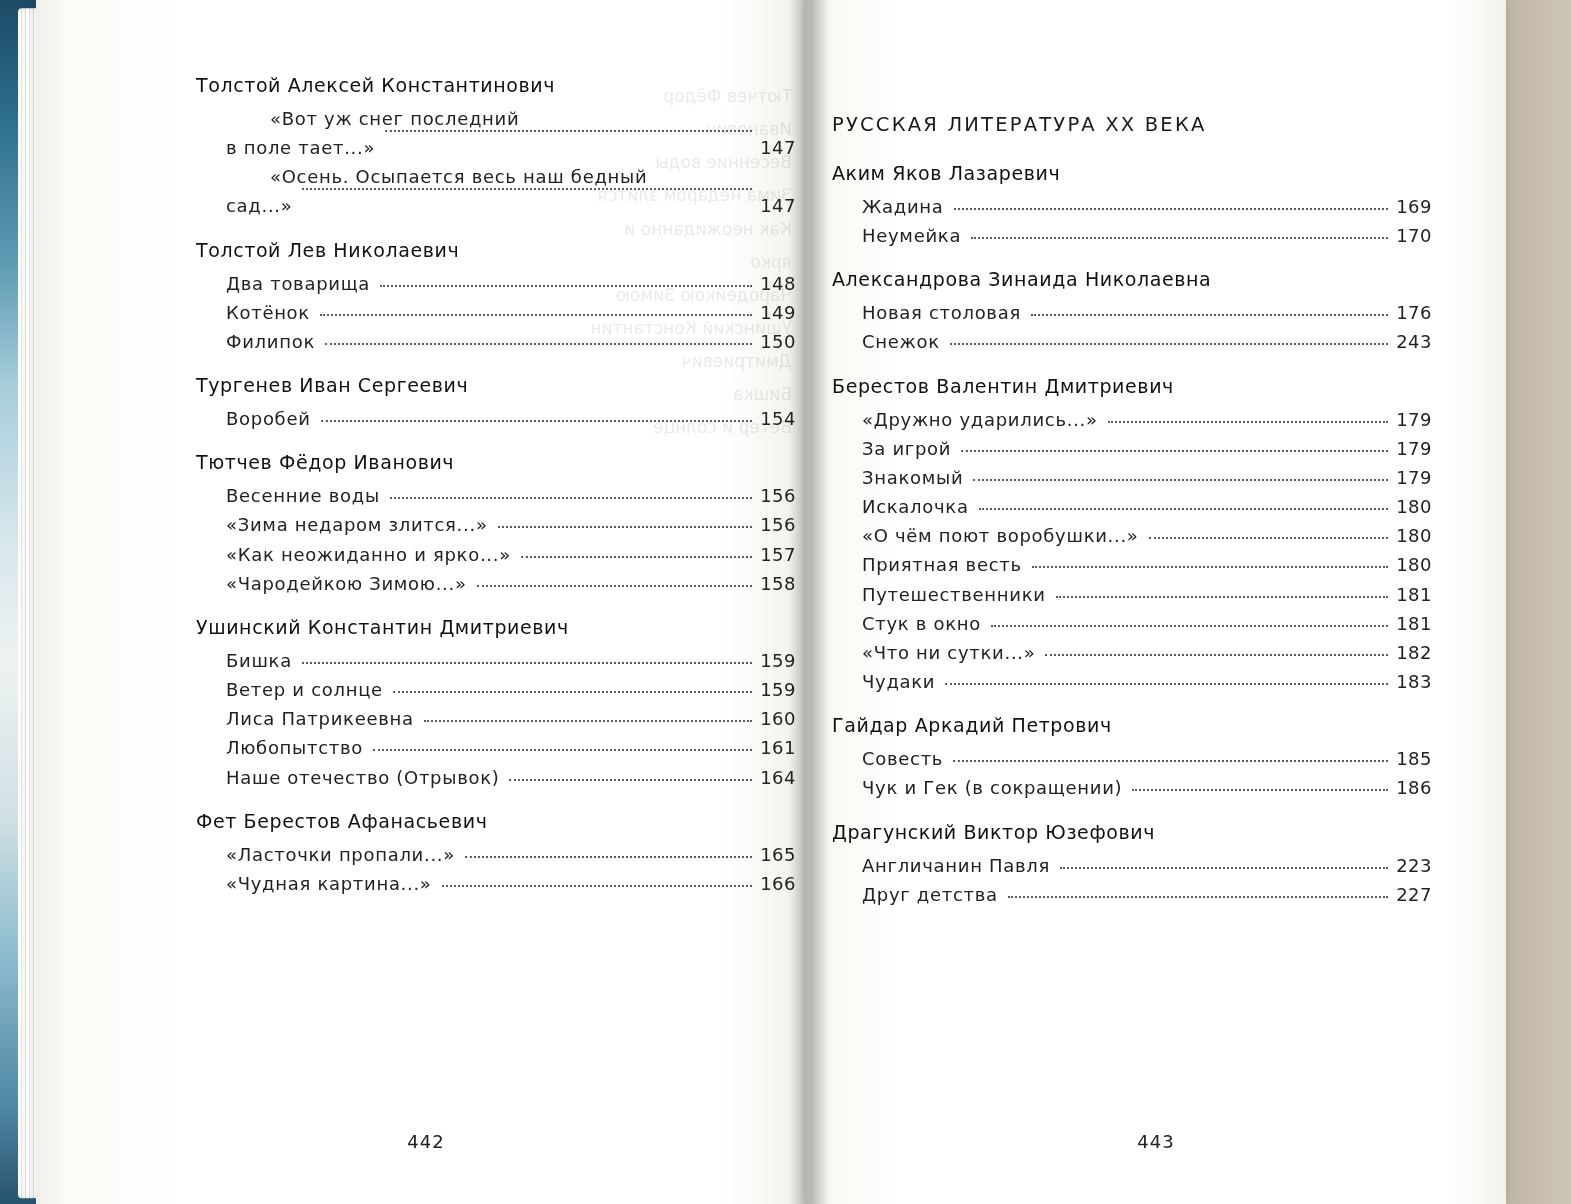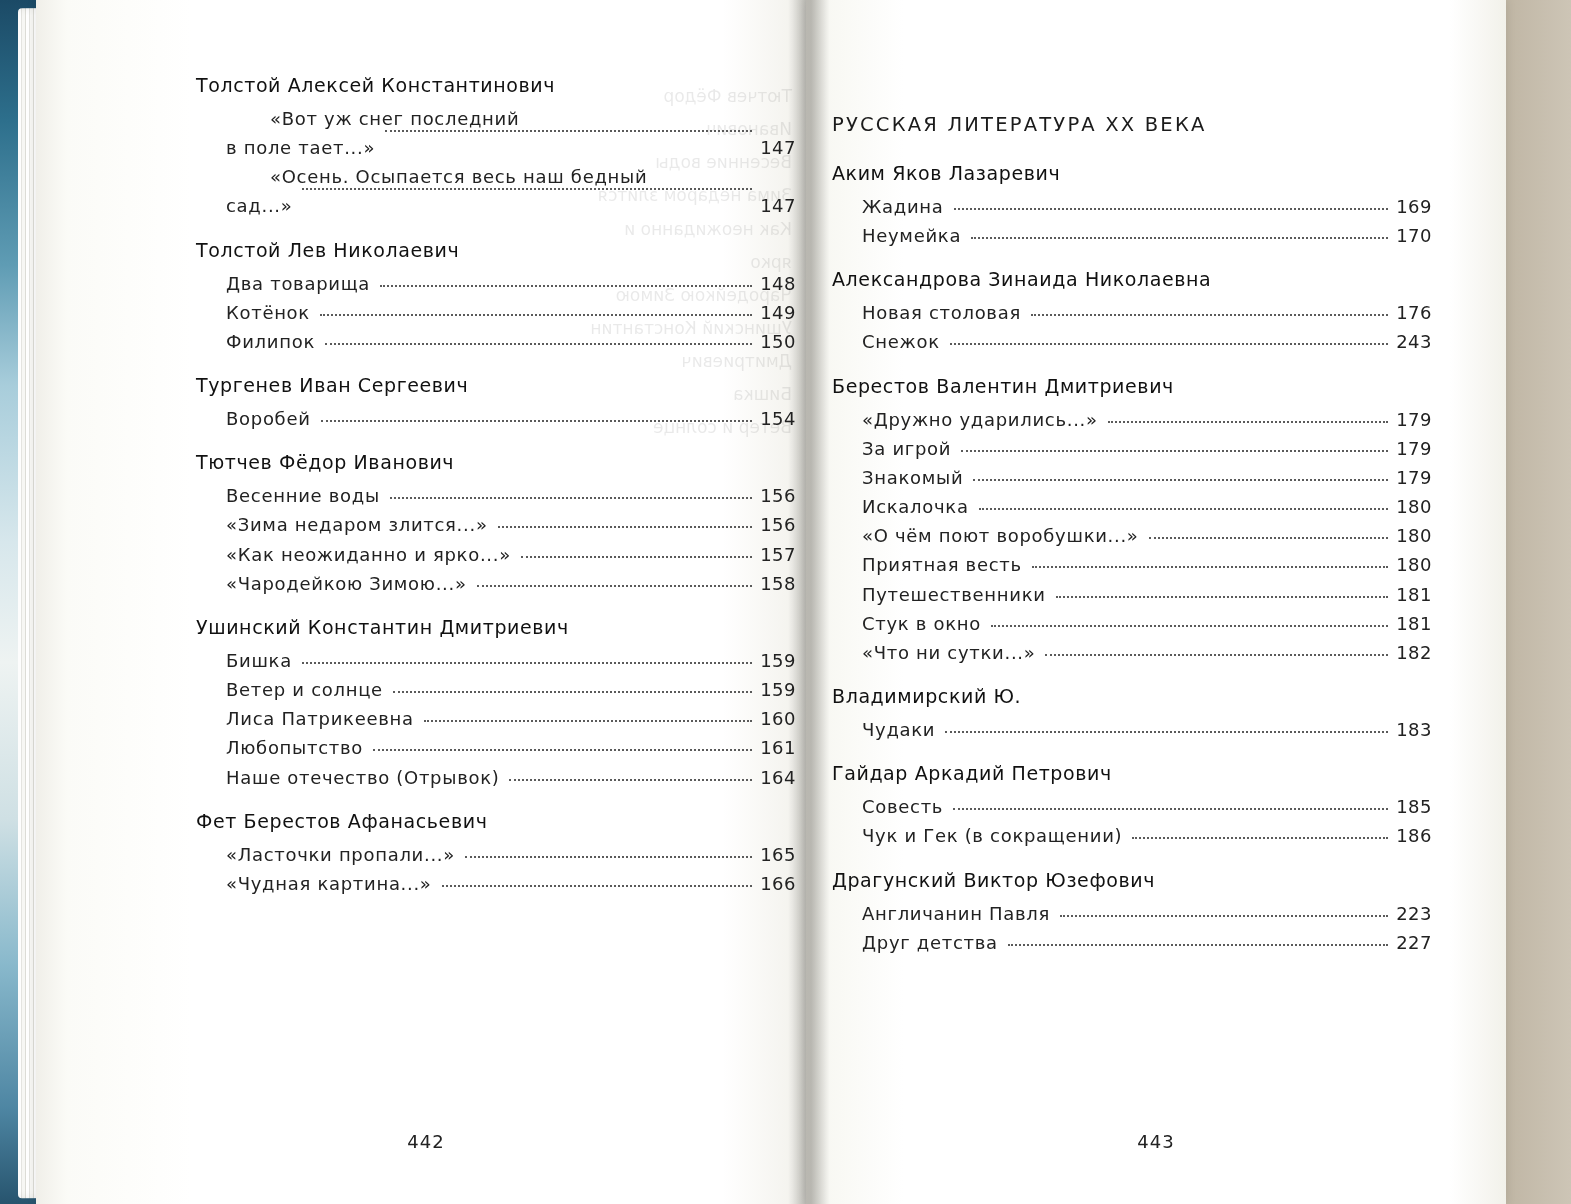--- a/index.html
+++ b/index.html
@@ -356,21 +356,20 @@
           <div class="entry">
             <span class="entry-title">Стук в окно</span>
             <span class="dots"></span>
             <span class="page-num">181</span>
           </div>
           <div class="entry">
             <span class="entry-title">«Что ни сутки...»</span>
             <span class="dots"></span>
             <span class="page-num">182</span>
           </div>
-          <div class="author">Владимирский Ю.</div>
           <div class="entry">
             <span class="entry-title">Чудаки</span>
             <span class="dots"></span>
             <span class="page-num">183</span>
           </div>
           <div class="author">Гайдар Аркадий Петрович</div>
           <div class="entry">
             <span class="entry-title">Совесть</span>
             <span class="dots"></span>
             <span class="page-num">185</span>

